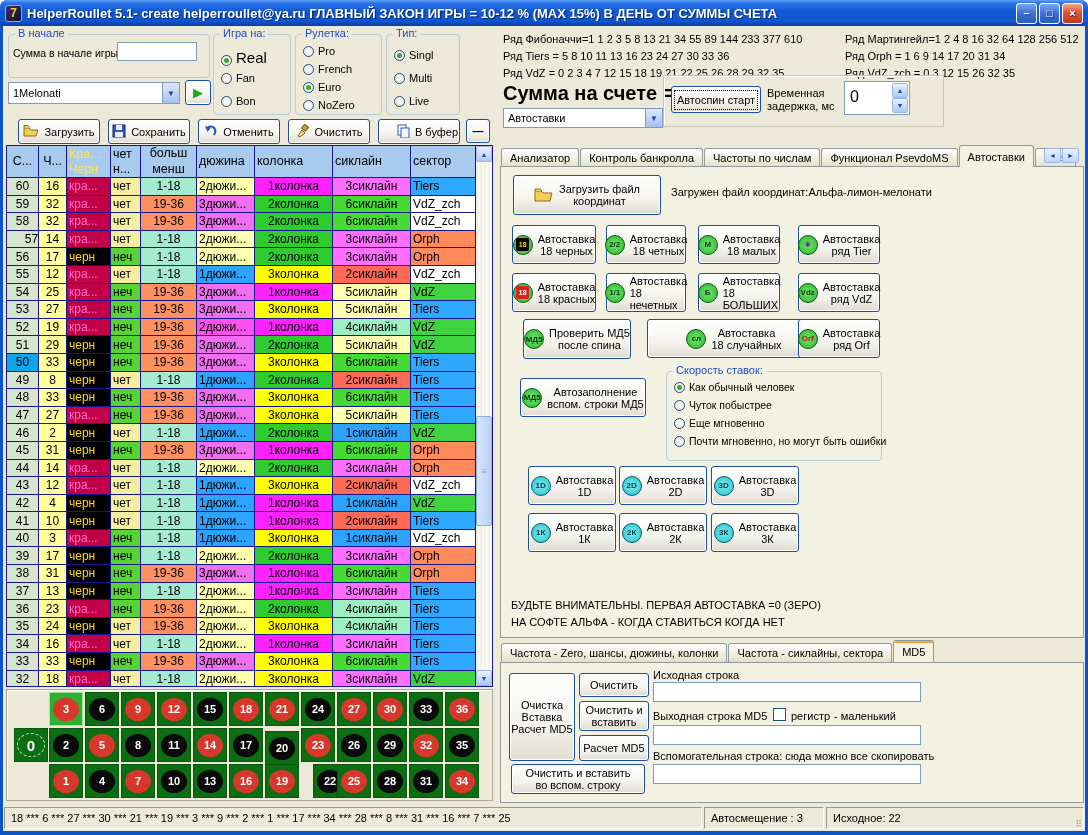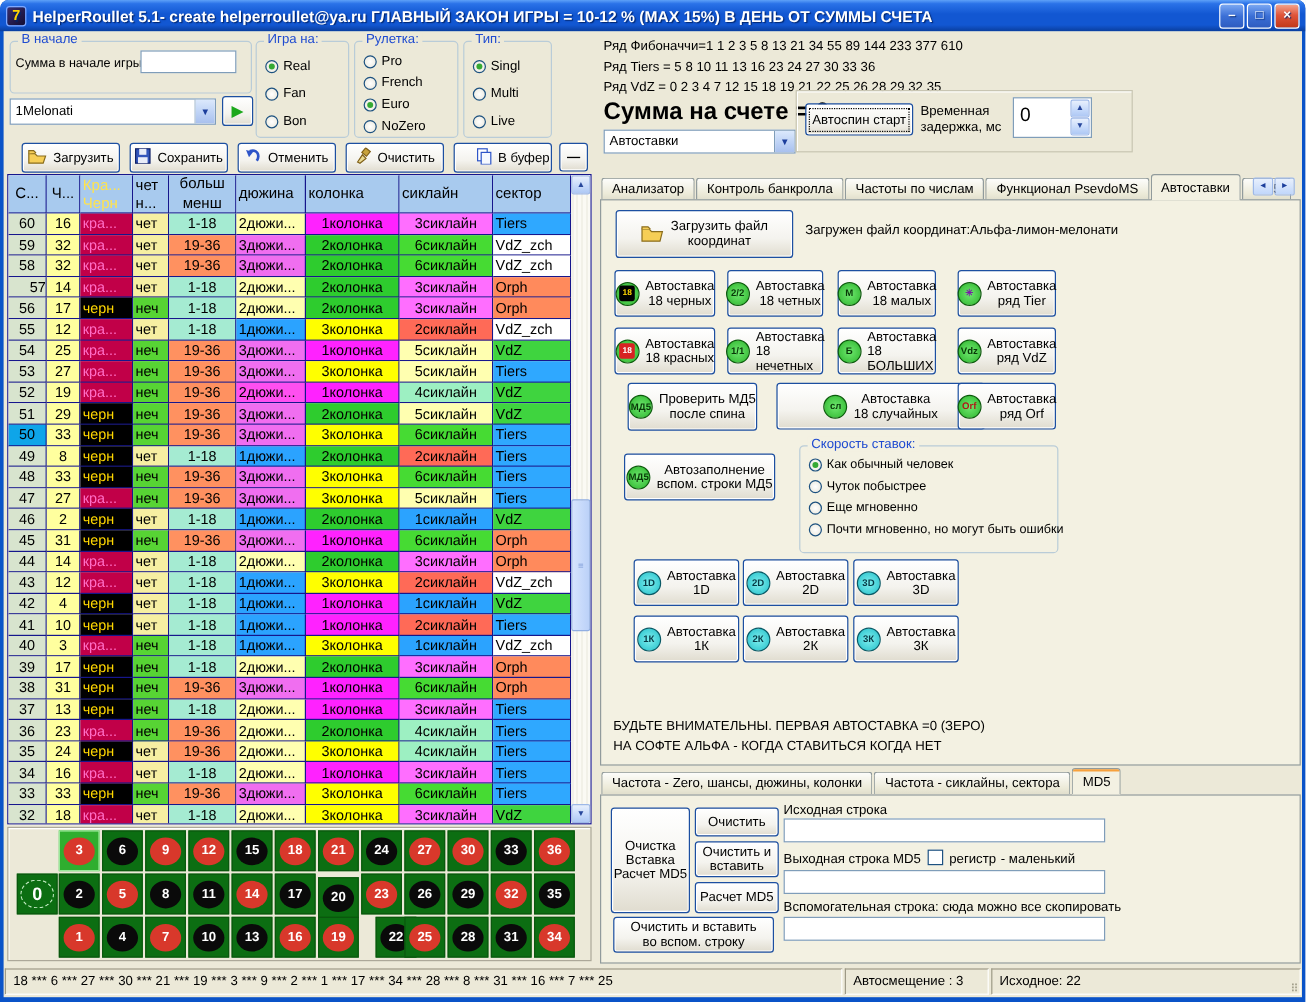--- a/index.html
+++ b/index.html
@@ -119,21 +119,21 @@
       <span class="val">1Melonati</span>
       <span class="drop">▼</span>
     </div>
     <div class="xbtn" style="left:182px;top:54px;width:26px;height:25px">
       <span style="color:#1CA81C;font-size:13px">▶</span>
     </div>
 
     <div class="grp" style="left:210px;top:8px;width:78px;height:81px">
       <span class="grp-label">Игра на:</span>
       <div></div>
-    <div class="radio-row" style="left: 7px; top: 14px; font-size: 11px; align-items: flex-end;">
+    <div class="radio-row" style="left: 7px; top: 14px; font-size: 15px; align-items: flex-end;">
           <div class="rdot sel"></div>
           <div>Real</div>
         </div>
         <div class="radio-row" style="left: 7px; top: 37px; font-size: 11px;">
           <div class="rdot"></div>
           <div>Fan</div>
         </div>
         <div class="radio-row" style="left: 7px; top: 60px; font-size: 11px;">
           <div class="rdot"></div>
           <div>Bon</div>
@@ -698,20 +698,25 @@
         <div class="rcell" style="left: 438px; top: 74px;">
           <div class="rnum red">34</div>
         </div>
       </div>
 
     <div class="abs" style="left:500px;top:5px" id="info-left">
         <div class="info-line">Ряд Фибоначчи=1 1 2 3 5 8 13 21 34 55 89 144 233 377 610</div>
         <div class="info-line">Ряд Tiers = 5 8 10 11 13 16 23 24 27 30 33 36</div>
         <div class="info-line">Ряд VdZ = 0 2 3 4 7 12 15 18 19 21 22 25 26 28 29 32 35</div>
       </div>
+    <div class="abs" style="left:842px;top:5px" id="info-right">
+        <div class="info-line">Ряд Мартингейл=1 2 4 8 16 32 64 128 256 512</div>
+        <div class="info-line">Ряд Orph = 1 6 9 14 17 20 31 34</div>
+        <div class="info-line">Ряд VdZ_zch = 0 3 12 15 26 32 35</div>
+      </div>
 
     <div class="abs" style="left:500px;top:56px;font-size:20px;font-weight:bold">Сумма на счете = 0</div>
     <div class="combo" style="left:500px;top:82px;width:160px;height:20px">
       <span class="val">Автоставки</span>
       <span class="drop">▼</span>
     </div>
 
     <div class="abs" style="left:660px;top:49px;width:281px;height:52px;border:1px solid #C8C5B2;box-shadow:inset 1px 1px 0 #fff">
       <div class="xbtn" style="left:7px;top:10px;width:90px;height:27px">
         <span style="outline:1px dotted #000;padding:3px 2px">Автоспин старт</span>

